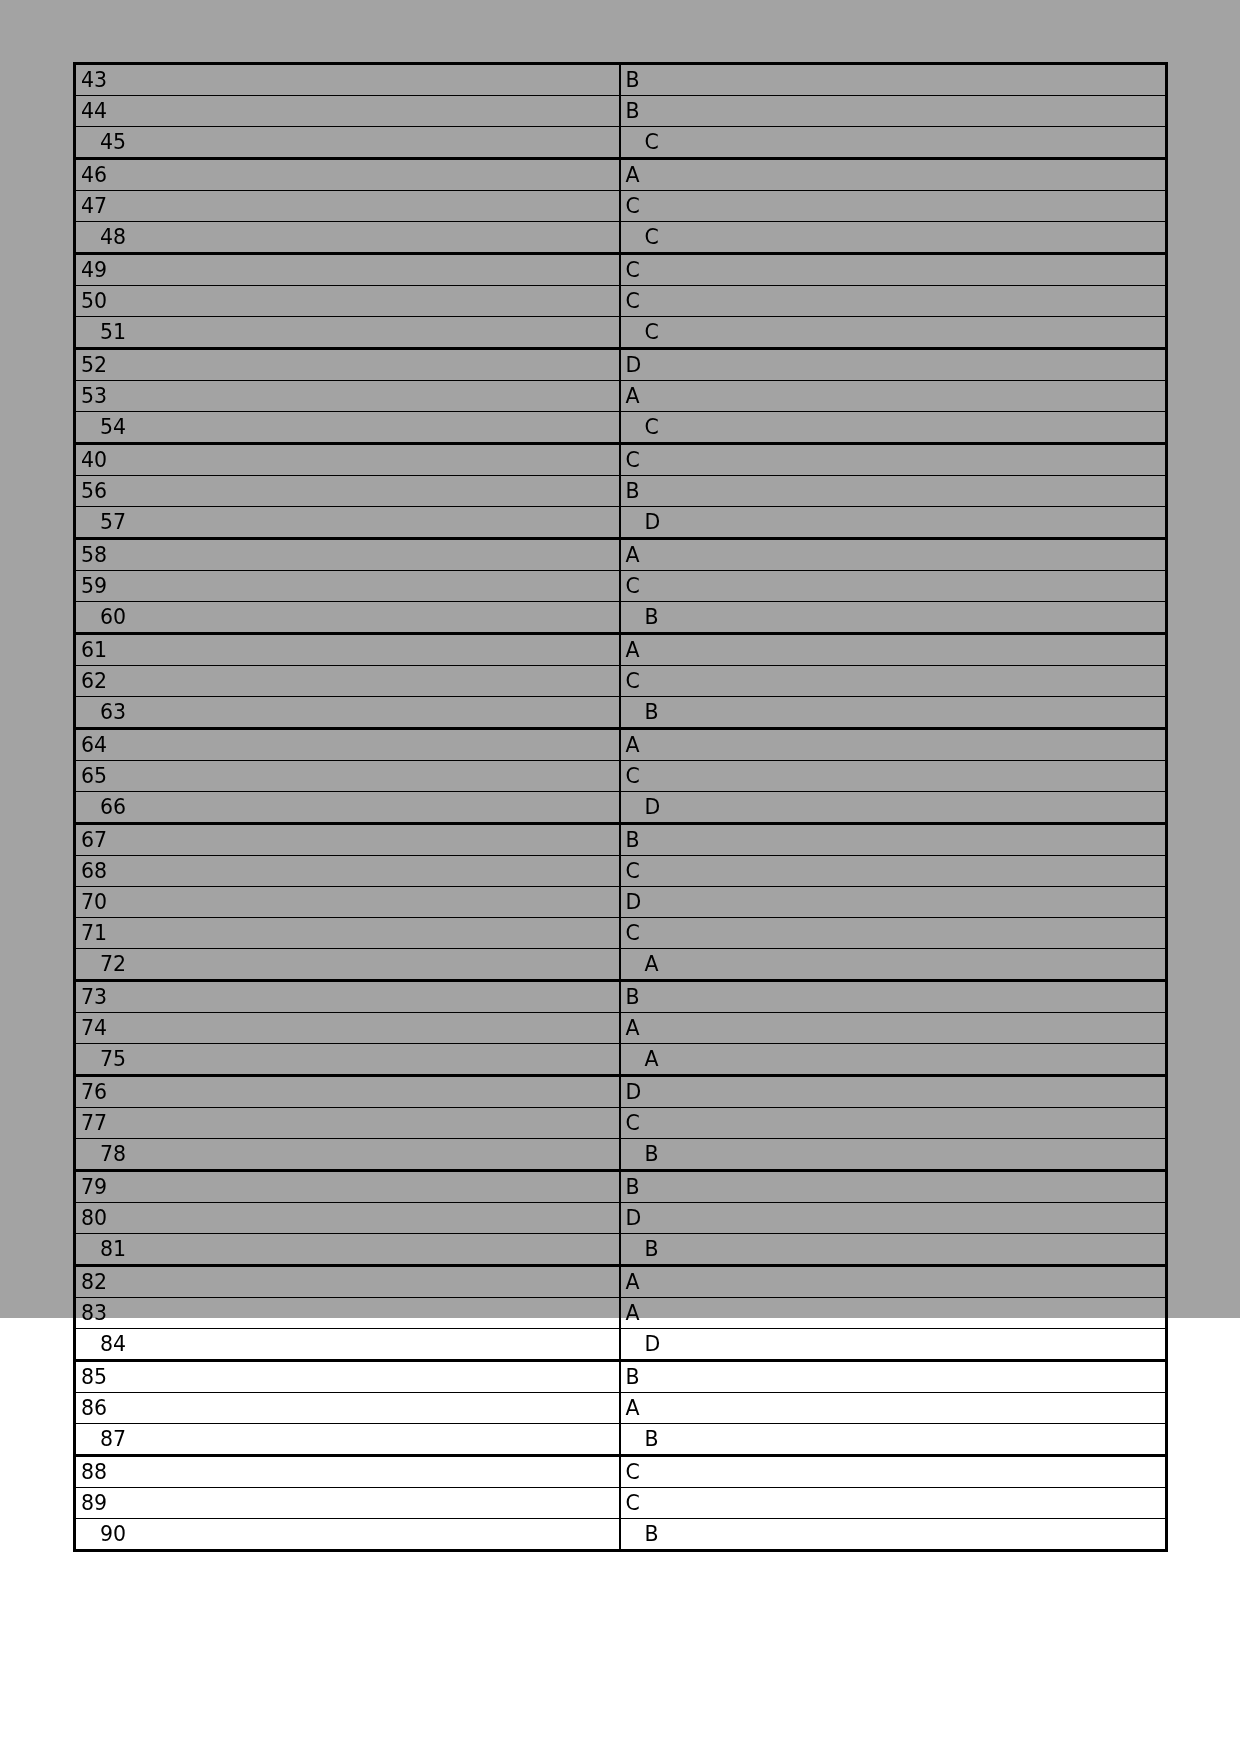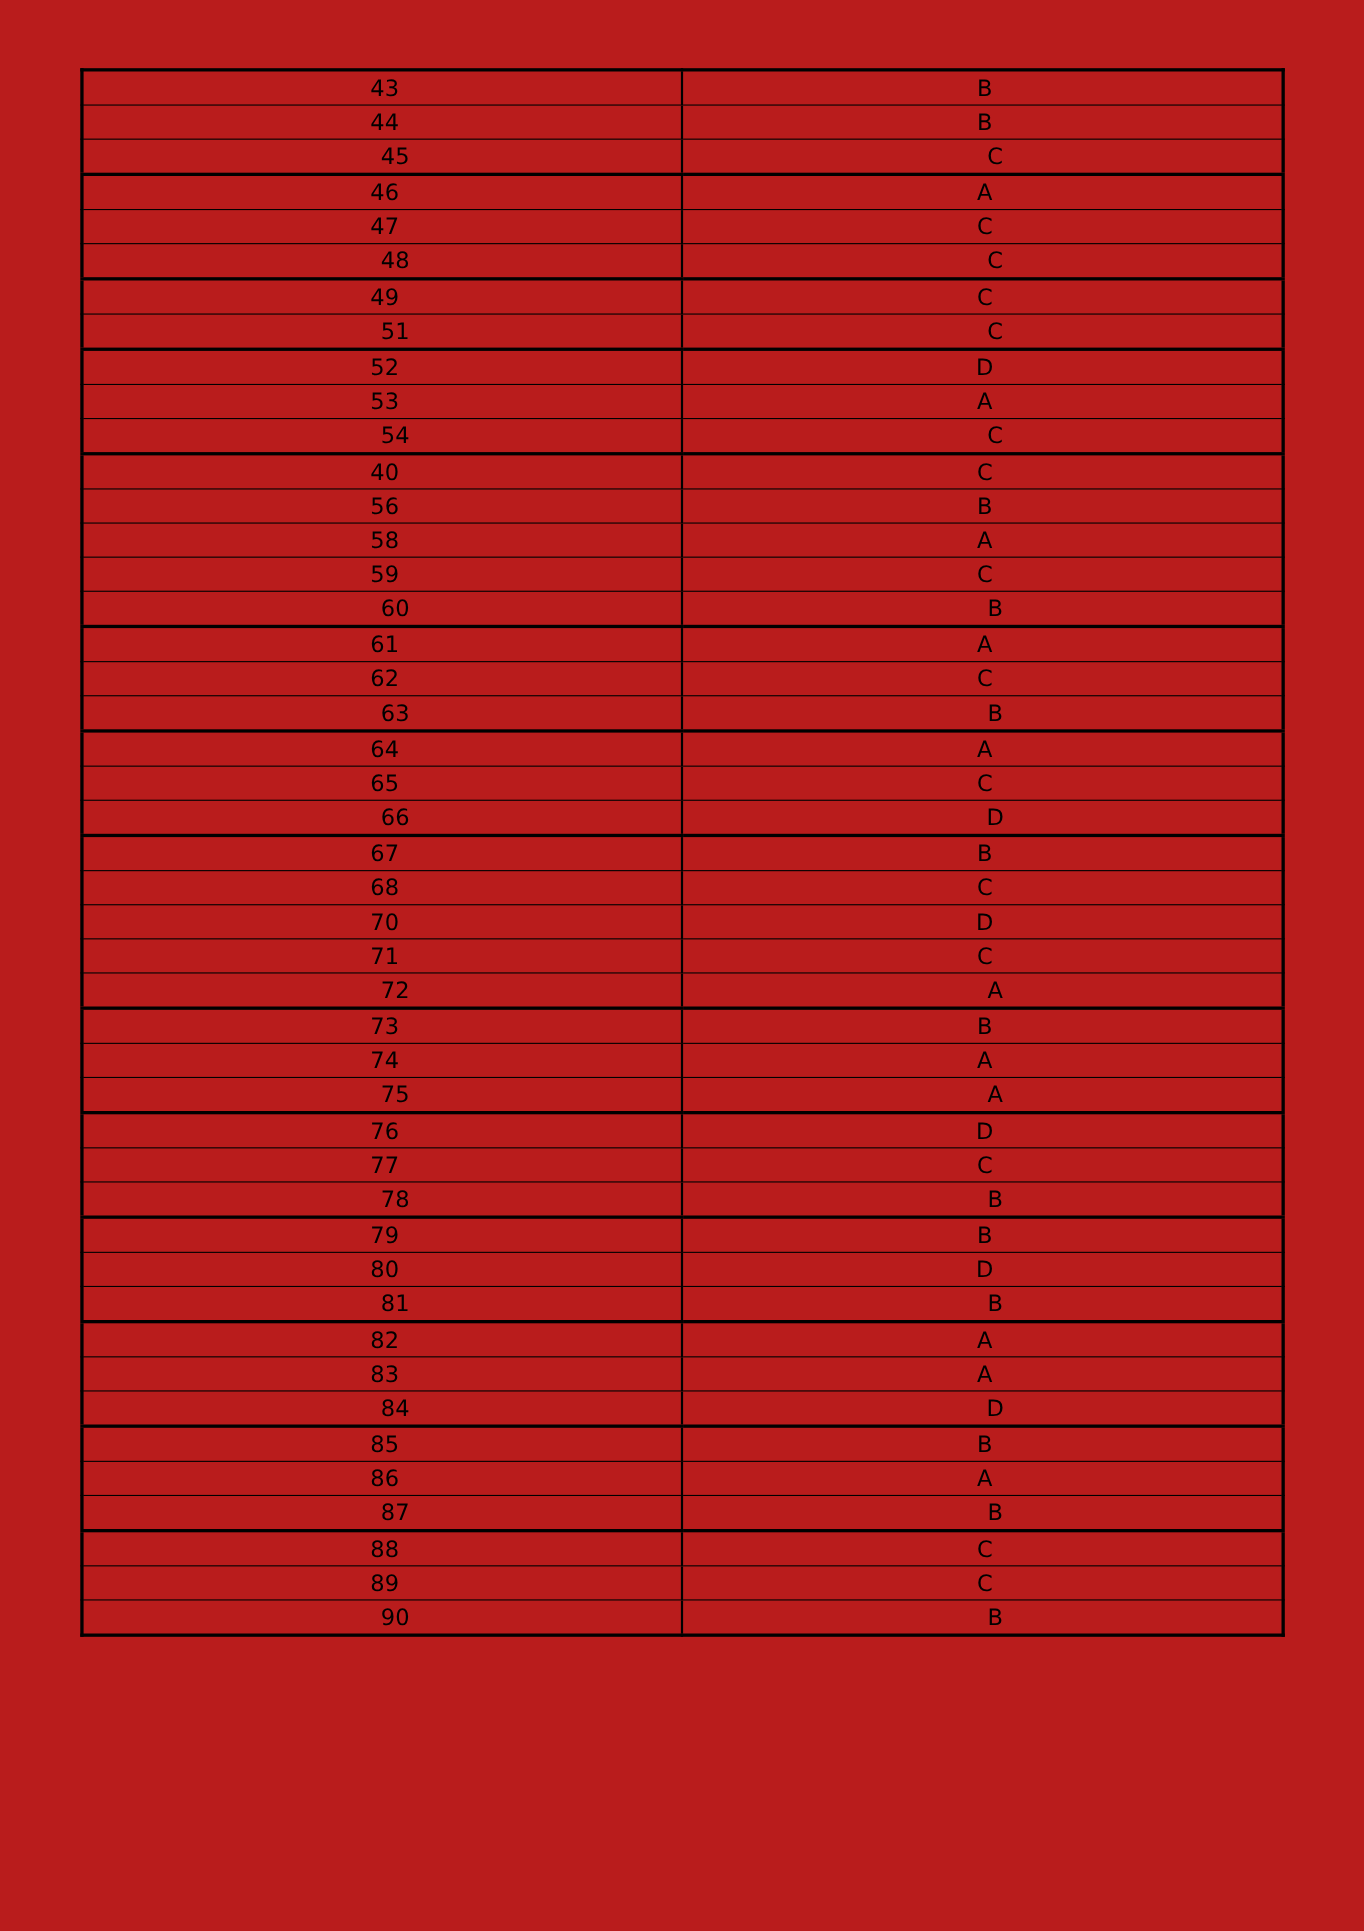--- a/index.html
+++ b/index.html
@@ -13,23 +13,22 @@
     font-family: "DejaVu Sans", sans-serif;
     color: #000000;
     position: relative;
     overflow: hidden;
   }
   .page {
     position: absolute;
     top: 0;
     left: 0;
     width: 1240px;
-    height: 1755px;
-    background: #b91c1c;
-    text-align: center;
+    height: 1318px;
+    background: #a3a3a3;
   }
   .answer-table-wrap {
     position: absolute;
     left: 73px;
     top: 62px;
     width: 1092px;
   }
   table.answer-table {
     border-collapse: collapse;
     width: 1092px;
@@ -95,20 +94,24 @@
             <td class="ans">C</td>
           </tr>
           <tr class="group-end">
             <td class="qno">48</td>
             <td class="ans">C</td>
           </tr>
           <tr>
             <td class="qno">49</td>
             <td class="ans">C</td>
           </tr>
+          <tr>
+            <td class="qno">50</td>
+            <td class="ans">C</td>
+          </tr>
           <tr class="group-end">
             <td class="qno">51</td>
             <td class="ans">C</td>
           </tr>
           <tr>
             <td class="qno">52</td>
             <td class="ans">D</td>
           </tr>
           <tr>
             <td class="qno">53</td>
@@ -118,20 +121,24 @@
             <td class="qno">54</td>
             <td class="ans">C</td>
           </tr>
           <tr>
             <td class="qno">40</td>
             <td class="ans">C</td>
           </tr>
           <tr>
             <td class="qno">56</td>
             <td class="ans">B</td>
+          </tr>
+          <tr class="group-end">
+            <td class="qno">57</td>
+            <td class="ans">D</td>
           </tr>
           <tr>
             <td class="qno">58</td>
             <td class="ans">A</td>
           </tr>
           <tr>
             <td class="qno">59</td>
             <td class="ans">C</td>
           </tr>
           <tr class="group-end">

